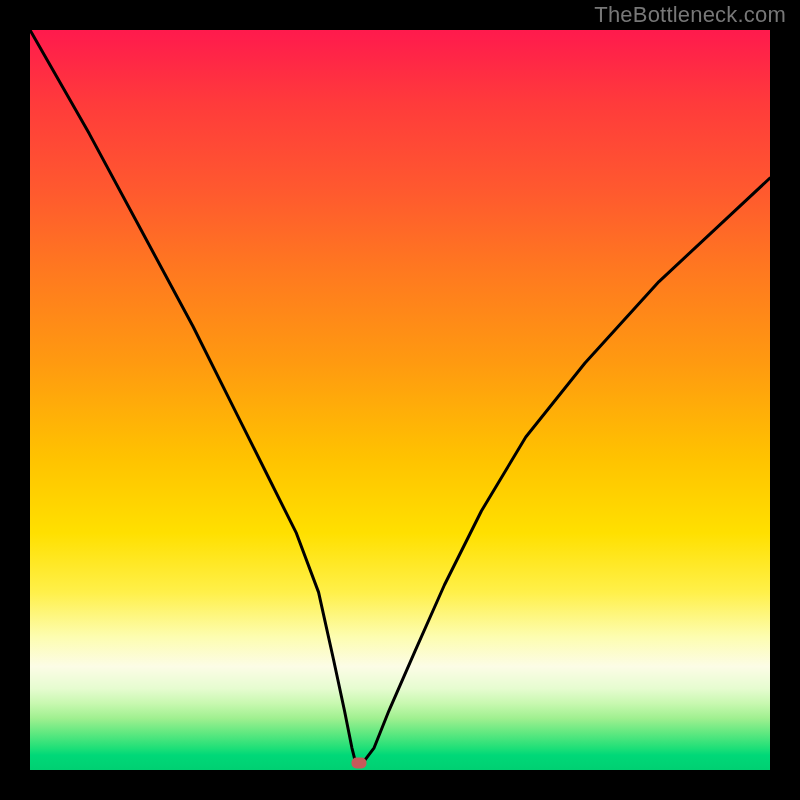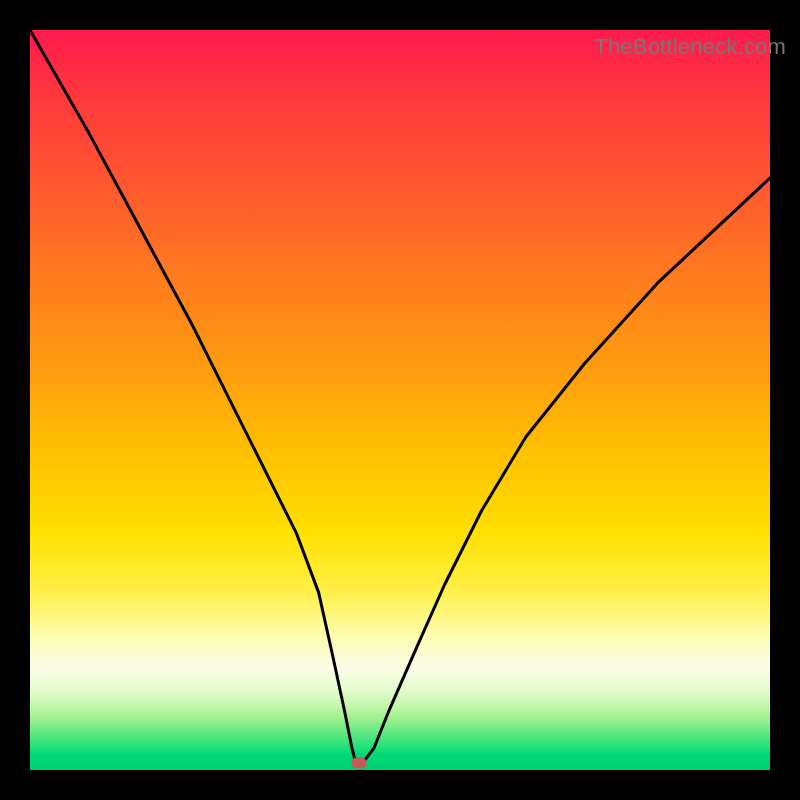--- a/index.html
+++ b/index.html
@@ -19,21 +19,20 @@
   }
   .watermark {
     position: absolute;
     top: 2px;
     right: 14px;
     color: #777;
     font-size: 22px;
     font-weight: 500;
     letter-spacing: 0.2px;
     z-index: 5;
-    margin-top: 32px;
   }
   .plot-area {
     position: absolute;
     left: 30px;
     top: 30px;
     width: 740px;
     height: 740px;
     background: linear-gradient(to bottom,
       #ff1a4d 0%,
       #ff3b3b 10%,

